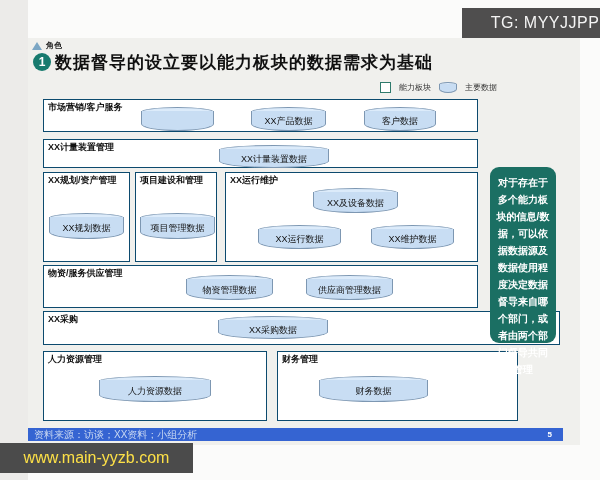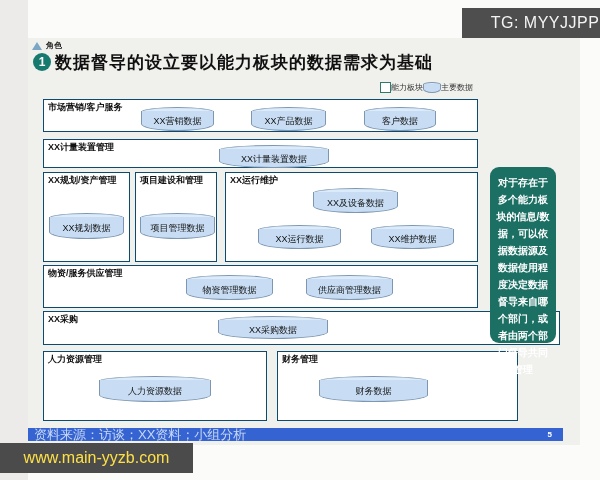--- a/index.html
+++ b/index.html
@@ -38,21 +38,21 @@
   .badge {
     position:absolute; left:5px; top:15px; width:18px; height:18px; border-radius:50%;
     background:#177a6e; color:#fff; font-size:12px; font-weight:bold;
     display:flex; align-items:center; justify-content:center;
   }
   .title {
     position:absolute; left:27px; top:13px; font-size:17px; font-weight:bold;
     color:#101010; letter-spacing:1px; white-space:nowrap;
   }
 
-  .legend { position:absolute; left:352px; top:44px; display:flex; align-items:center; gap:0; font-size:8px; color:#333; }
+  .legend { position:absolute; left:352px; top:44px; display:flex; align-items:center; gap:8px; font-size:8px; color:#333; }
   .legend-swatch-box { width:11px; height:11px; background:#fff; border:1px solid #2f7a6c; box-sizing:border-box; }
   .cyl-mini { position:relative; width:18px; height:11px; }
   .cyl-mini .mtop { position:absolute; top:0; left:0; right:0; height:5px; border-radius:50%; background:#dcebfa; border:1px solid #7d97b2; box-sizing:border-box; }
   .cyl-mini .mbody { position:absolute; top:2px; left:0; right:0; bottom:0; background:#c8ddf3; border:1px solid #7d97b2; border-top:none; border-radius:0 0 50% 50%/0 0 4px 4px; box-sizing:border-box; }
 
   
   .sec { position:absolute; background:#ffffff; border:1px solid #0c4a6e; box-sizing:border-box; }
   .sec-label { position:absolute; left:4px; top:2px; right:3px; font-size:9px; font-weight:bold; color:#111; line-height:11px; }
 
   
@@ -64,21 +64,21 @@
   
   .note {
     position:absolute; left:462px; top:129px; width:66px; height:176px;
     background:#1b6f63; border-radius:9px; color:#ffffff;
     font-size:10px; font-weight:bold; line-height:17px; text-align:center;
     padding:7px 5px; box-sizing:border-box;
   }
 
   
   .src-bar { position:absolute; left:0; top:390px; width:535px; height:13px; background:#3564d2; }
-  .src-text { position:absolute; left:6px; top:0; height:13px; display:flex; align-items:center; font-size:13px; color:#c9d8f2; }
+  .src-text { position:absolute; left:6px; top:0; height:13px; display:flex; align-items:center; font-size:10px; color:#c9d8f2; }
   .page-num { position:absolute; right:11px; top:0; height:13px; display:flex; align-items:center; font-size:8px; color:#ffffff; font-weight:bold; }
 </style>
 </head>
 <body>
 
 <div class="left-margin"></div>
 
 <div class="slide">
 
   <div class="kicker">
@@ -97,21 +97,20 @@
         <span class="mbody"></span>
       </span>
     <span>主要数据</span>
   </div>
 
   <div class="sec" style="left:15px; top:61px; width:435px; height:33px;">
     <div class="sec-label">市场营销/客户服务</div>
     <div class="cyl" style="left:97px; top:7px; width:73px; height:24px;">
       <div class="cyl-top"></div>
         <div class="cyl-body"></div>
-      <div class="cyl-label">XX营销数据</div>
     </div>
     <div class="cyl" style="left:207px; top:7px; width:75px; height:24px;">
       <div class="cyl-top"></div>
         <div class="cyl-body"></div>
       <div class="cyl-label">XX产品数据</div>
     </div>
     <div class="cyl" style="left:320px; top:7px; width:72px; height:24px;">
       <div class="cyl-top"></div>
         <div class="cyl-body"></div>
       <div class="cyl-label">客户数据</div>

